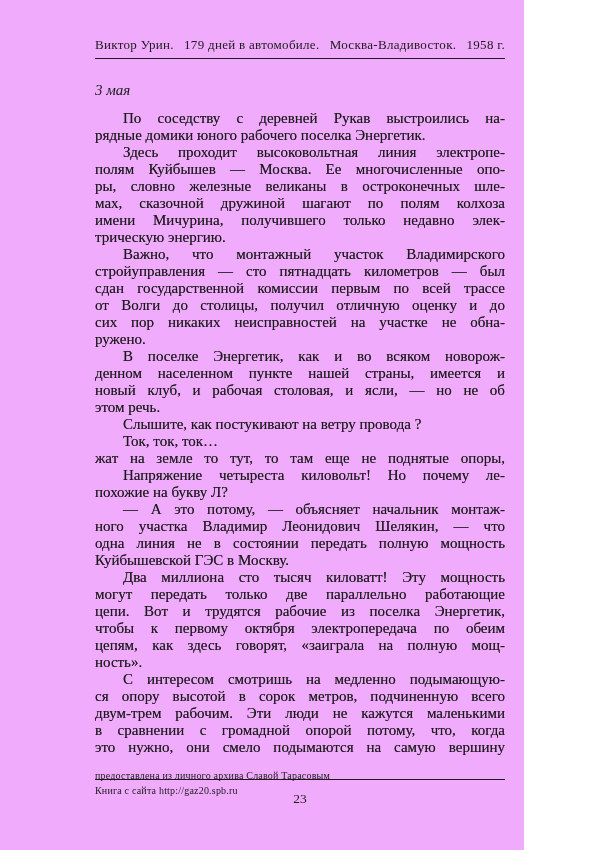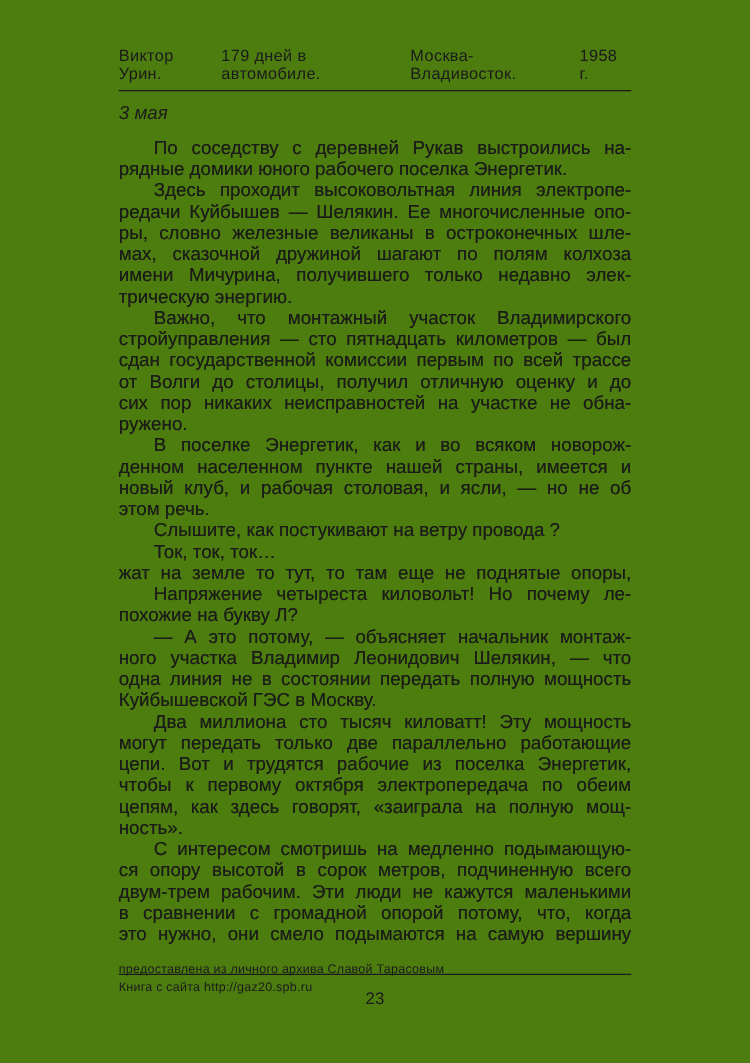--- a/index.html
+++ b/index.html
@@ -1,18 +1,18 @@
 <!DOCTYPE html>
 <html><head>
 <meta charset="utf-8">
 <style>
   html,body{margin:0;padding:0;}
   .page{
-    position:relative;width:600px;height:850px;background:#4d7c0f;
-    font-family:Liberation Sans, sans-serif;color:#1b1b1b;
+    position:relative;width:524px;height:850px;background:#f0abfc;
+    font-family:Liberation Serif, serif;color:#1b1b1b;
     overflow:hidden;
   }
   .column{position:absolute;left:95px;width:410px;}
   .header{
     top:38px;display:flex;justify-content:space-between;align-items:baseline;
     font-size:13px;line-height:14px;letter-spacing:0.3px;
     border-bottom:1.5px solid #1b1b1b;padding-bottom:6px;
   }
   .date-heading{
     top:82px;text-align:left;font-style:italic;font-size:15px;padding-right:6px;
@@ -47,21 +47,21 @@
 
   <div class="column date-heading">3 мая</div>
 
   <div class="column body-text">
       <div class="paragraph">
         <div class="line j indent">По соседству с деревней Рукав выстроились на-</div>
         <div class="line">рядные домики юного рабочего поселка Энергетик.</div>
       </div>
       <div class="paragraph">
         <div class="line j indent">Здесь проходит высоковольтная линия электропе-</div>
-        <div class="line j">редачи Куйбышев — Шелякин. Ее многочисленные опо-</div>
+        <div class="line j">полям Куйбышев — Москва. Ее многочисленные опо-</div>
         <div class="line j">ры, словно железные великаны в остроконечных шле-</div>
         <div class="line j">мах, сказочной дружиной шагают по полям колхоза</div>
         <div class="line j">имени Мичурина, получившего только недавно элек-</div>
         <div class="line">трическую энергию.</div>
       </div>
       <div class="paragraph">
         <div class="line j indent">Важно, что монтажный участок Владимирского</div>
         <div class="line j">стройуправления — сто пятнадцать километров — был</div>
         <div class="line j">сдан государственной комиссии первым по всей трассе</div>
         <div class="line j">от Волги до столицы, получил отличную оценку и до</div>

